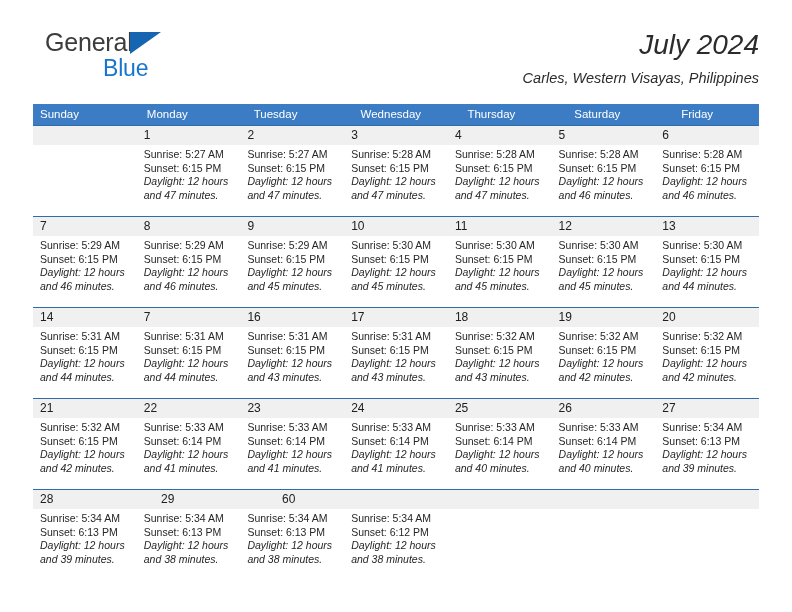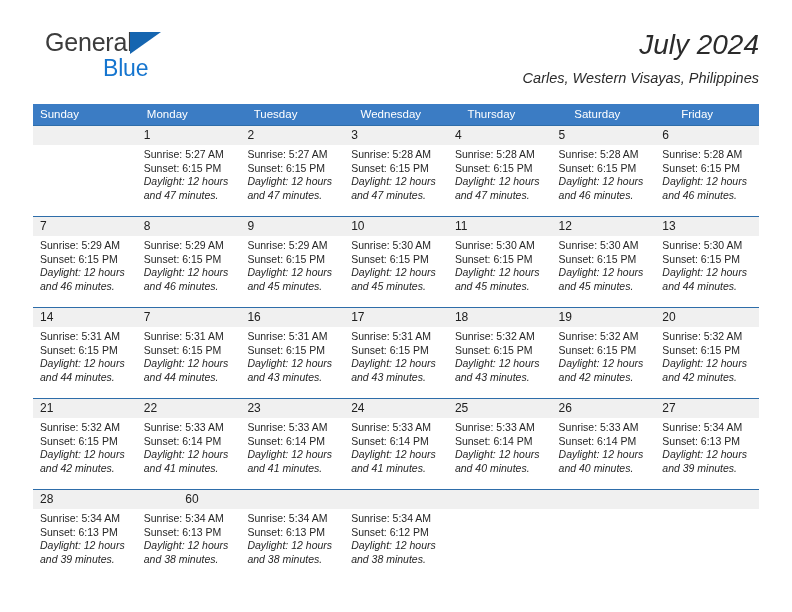--- a/index.html
+++ b/index.html
@@ -372,20 +372,21 @@
           <div class="info-line">Sunrise: 5:34 AM</div>
           <div class="info-line">Sunset: 6:13 PM</div>
           <div class="daylight-line">Daylight: 12 hours and 39 minutes.</div>
         </div>
       </div>
     </div>
 
     <div class="week">
       <div class="week-numbers">
         <div class="num-cell">28</div>
+        <div class="num-cell">29</div>
         <div class="num-cell">60</div>
         <div class="num-cell"></div>
         <div class="num-cell"></div>
         <div class="num-cell"></div>
       </div>
       <div class="week-body">
         <div class="info-cell">
           <div class="info-line">Sunrise: 5:34 AM</div>
           <div class="info-line">Sunset: 6:13 PM</div>
           <div class="daylight-line">Daylight: 12 hours and 39 minutes.</div>

